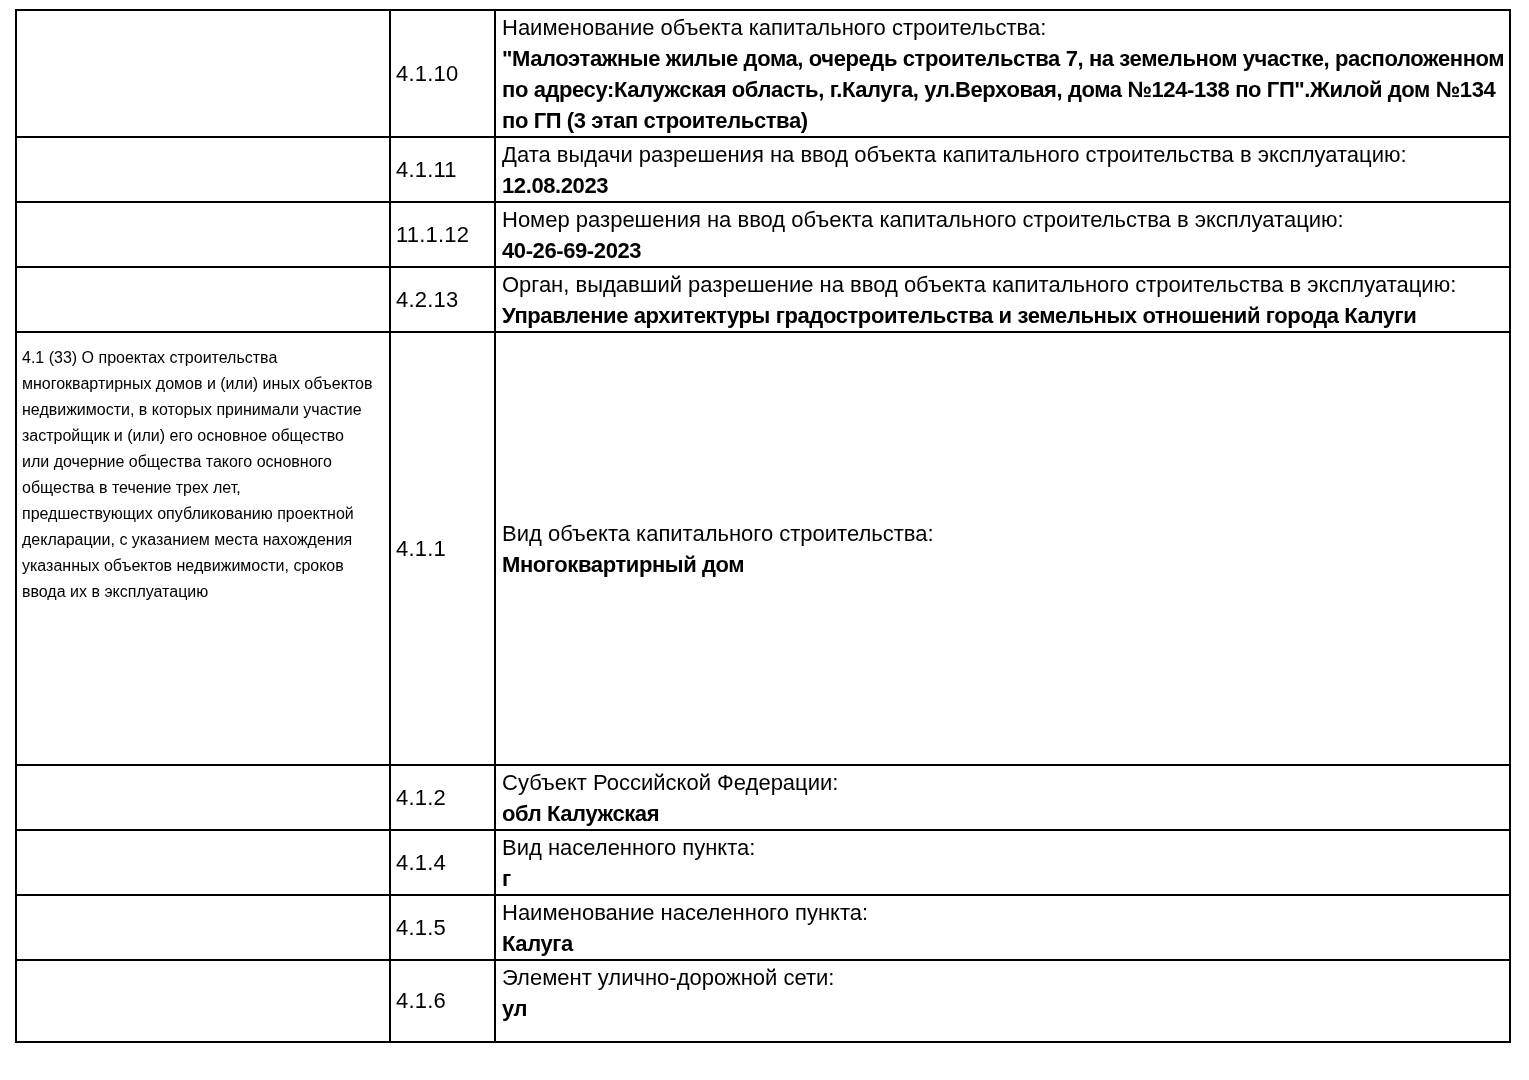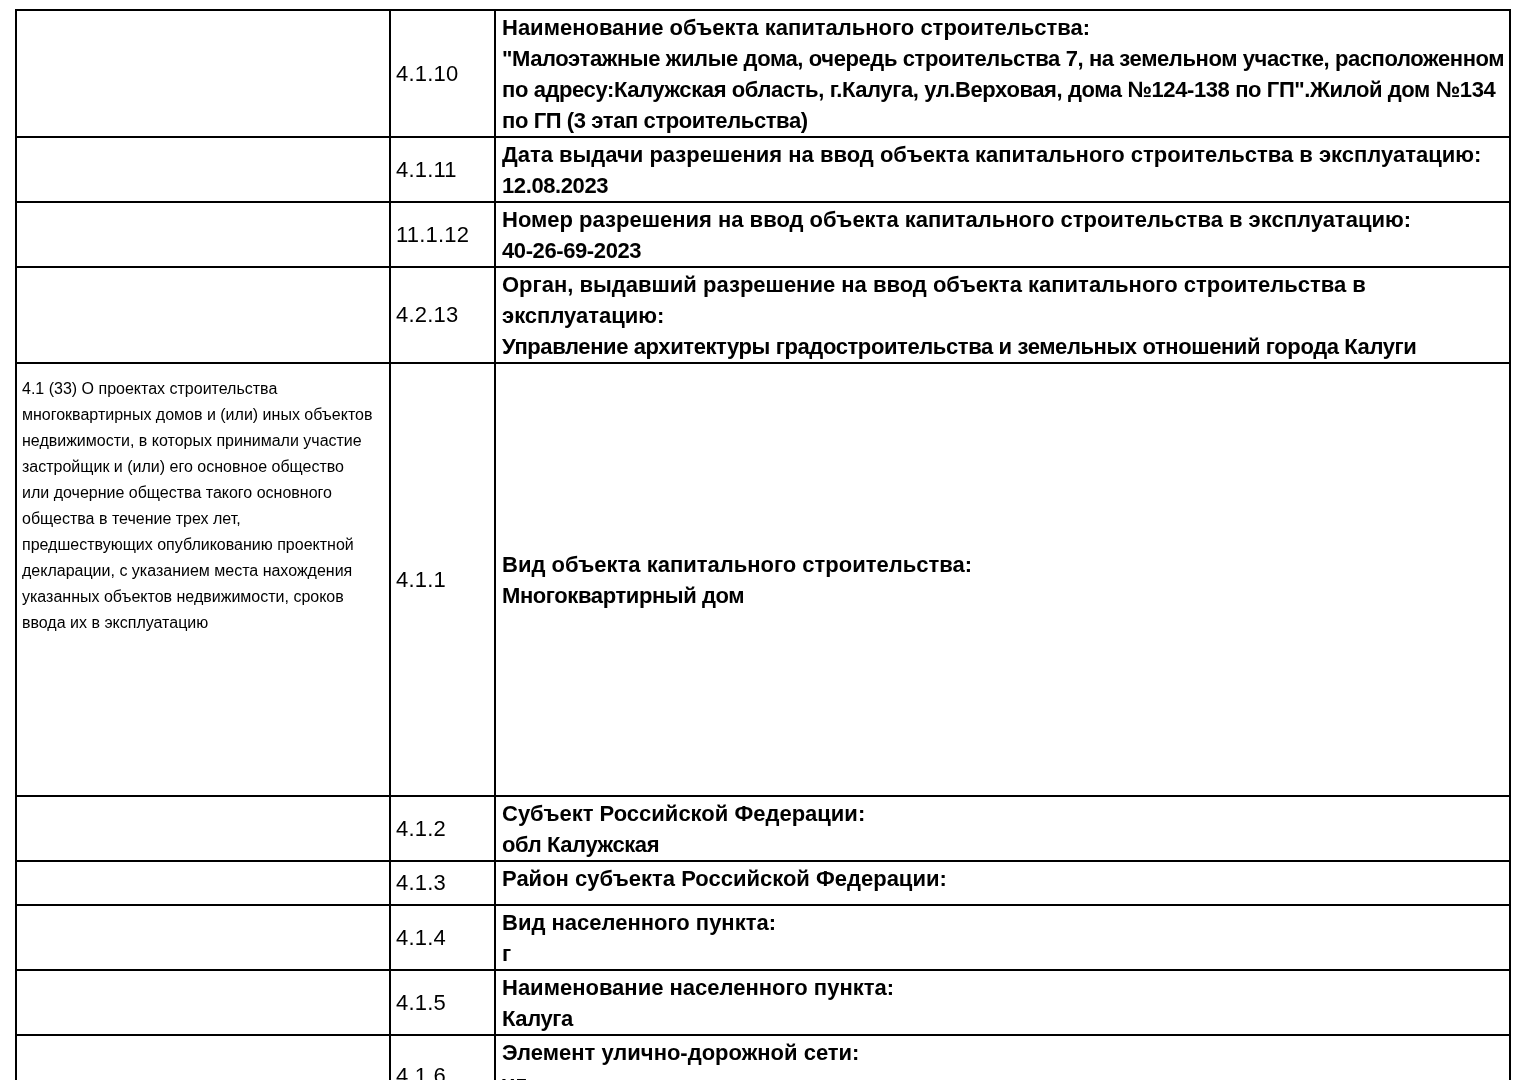--- a/index.html
+++ b/index.html
@@ -40,21 +40,21 @@
     font-size: 22px;
     line-height: 31px;
   }
   td.content.mid { vertical-align: middle; }
   td.section {
     font-size: 16px;
     line-height: 26px;
     padding: 12px 16px 0 5px;
     vertical-align: top;
   }
-  .field-label { font-weight: bold; }
+  .field-label { font-weight: normal; }
   .field-value { font-weight: bold; letter-spacing: -0.4px; }
 </style>
 </head>
 <body>
 
 <table class="decl">
   <colgroup>
       <col class="c1">
       <col class="c2">
       <col class="c3">
@@ -120,30 +120,20 @@
     <td></td>
     <td class="num">
       <span>4.1.2</span>
     </td>
     <td class="content">
       <div class="field-label">Субъект Российской Федерации:</div>
       <div class="field-value">обл Калужская</div>
     </td>
   </tr>
 
-  <tr style="height:36px;">
-    <td></td>
-    <td class="num">
-      <span>4.1.3</span>
-    </td>
-    <td class="content">
-      <div class="field-label">Район субъекта Российской Федерации:</div>
-      <div class="field-value"></div>
-    </td>
-  </tr>
 
   <tr style="height:65px;">
     <td></td>
     <td class="num">
       <span>4.1.4</span>
     </td>
     <td class="content">
       <div class="field-label">Вид населенного пункта:</div>
       <div class="field-value">г</div>
     </td>

